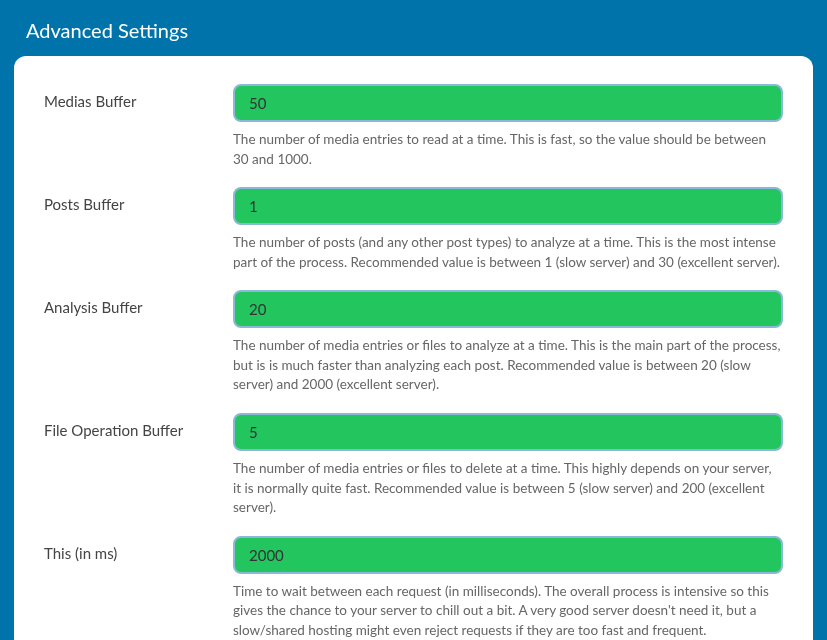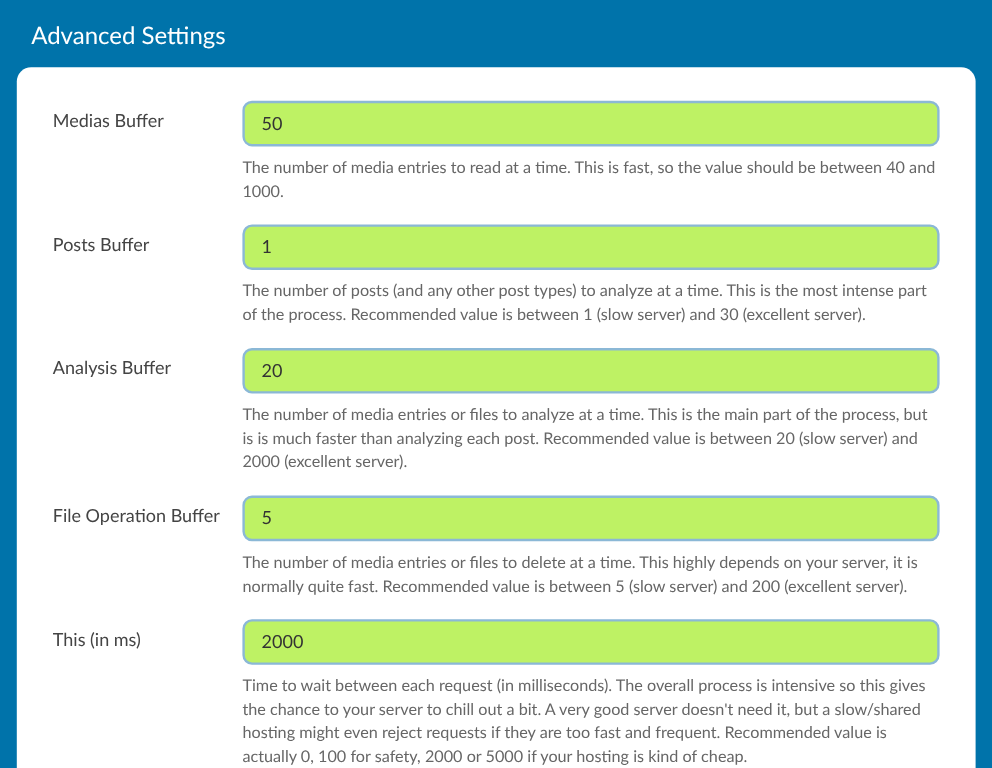--- a/index.html
+++ b/index.html
@@ -19,38 +19,39 @@
     }
     .panel {
       background: #fff;
       margin: 0 14px 14px 14px;
       border-radius: 12px;
       padding: 28px 30px 20px 30px;
     }
     .row {
       display: flex;
       margin-bottom: 18px;
+      gap: 31px;
     }
     .row:last-child { margin-bottom: 0; }
     .label-col {
       width: 158px;
       flex-shrink: 0;
       font-size: 15px;
       color: #444;
       padding-top: 8px;
       line-height: 1.3;
     }
     .field-col {
       flex: 1;
     }
     .text-input {
       width: 100%;
       height: 38px;
       border: 2px solid #8bb8d6;
-      background: #bef264;
+      background: #22c55e;
       border-radius: 8px;
       padding: 0 14px;
       font-size: 15px;
       color: #333;
       font-family: inherit;
       outline: none;
     }
     .help {
       font-size: 13.5px;
       color: #666;
@@ -62,21 +63,21 @@
 <body>
 
 <div class="header">Advanced Settings</div>
 
 <div class="panel">
 
   <div class="row">
     <div class="label-col">Medias Buffer</div>
     <div class="field-col">
       <input class="text-input" type="text" value="50" style="">
-      <div class="help">The number of media entries to read at a time. This is fast, so the value should be between 40 and 1000.</div>
+      <div class="help">The number of media entries to read at a time. This is fast, so the value should be between 30 and 1000.</div>
     </div>
   </div>
 
   <div class="row">
     <div class="label-col">Posts Buffer</div>
     <div class="field-col">
       <input class="text-input" type="text" value="1" style="">
       <div class="help">The number of posts (and any other post types) to analyze at a time. This is the most intense part of the process. Recommended value is between 1 (slow server) and 30 (excellent server).</div>
     </div>
   </div>

